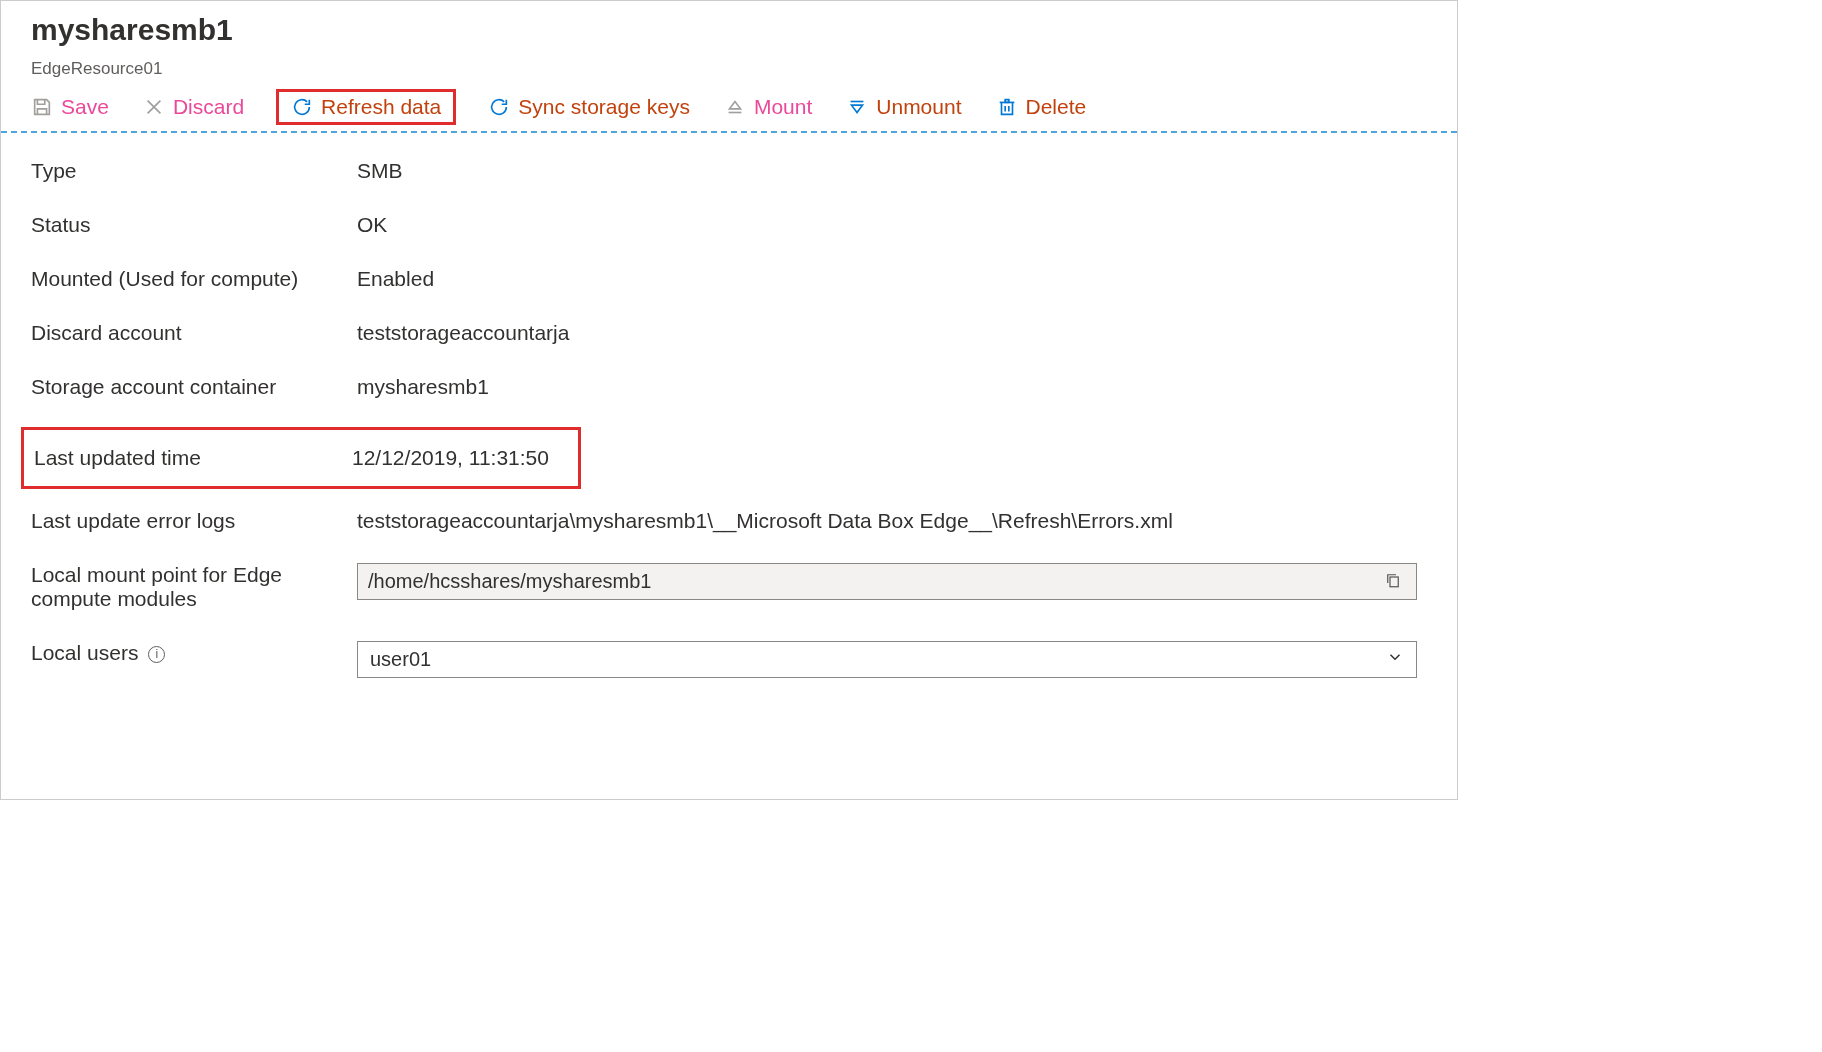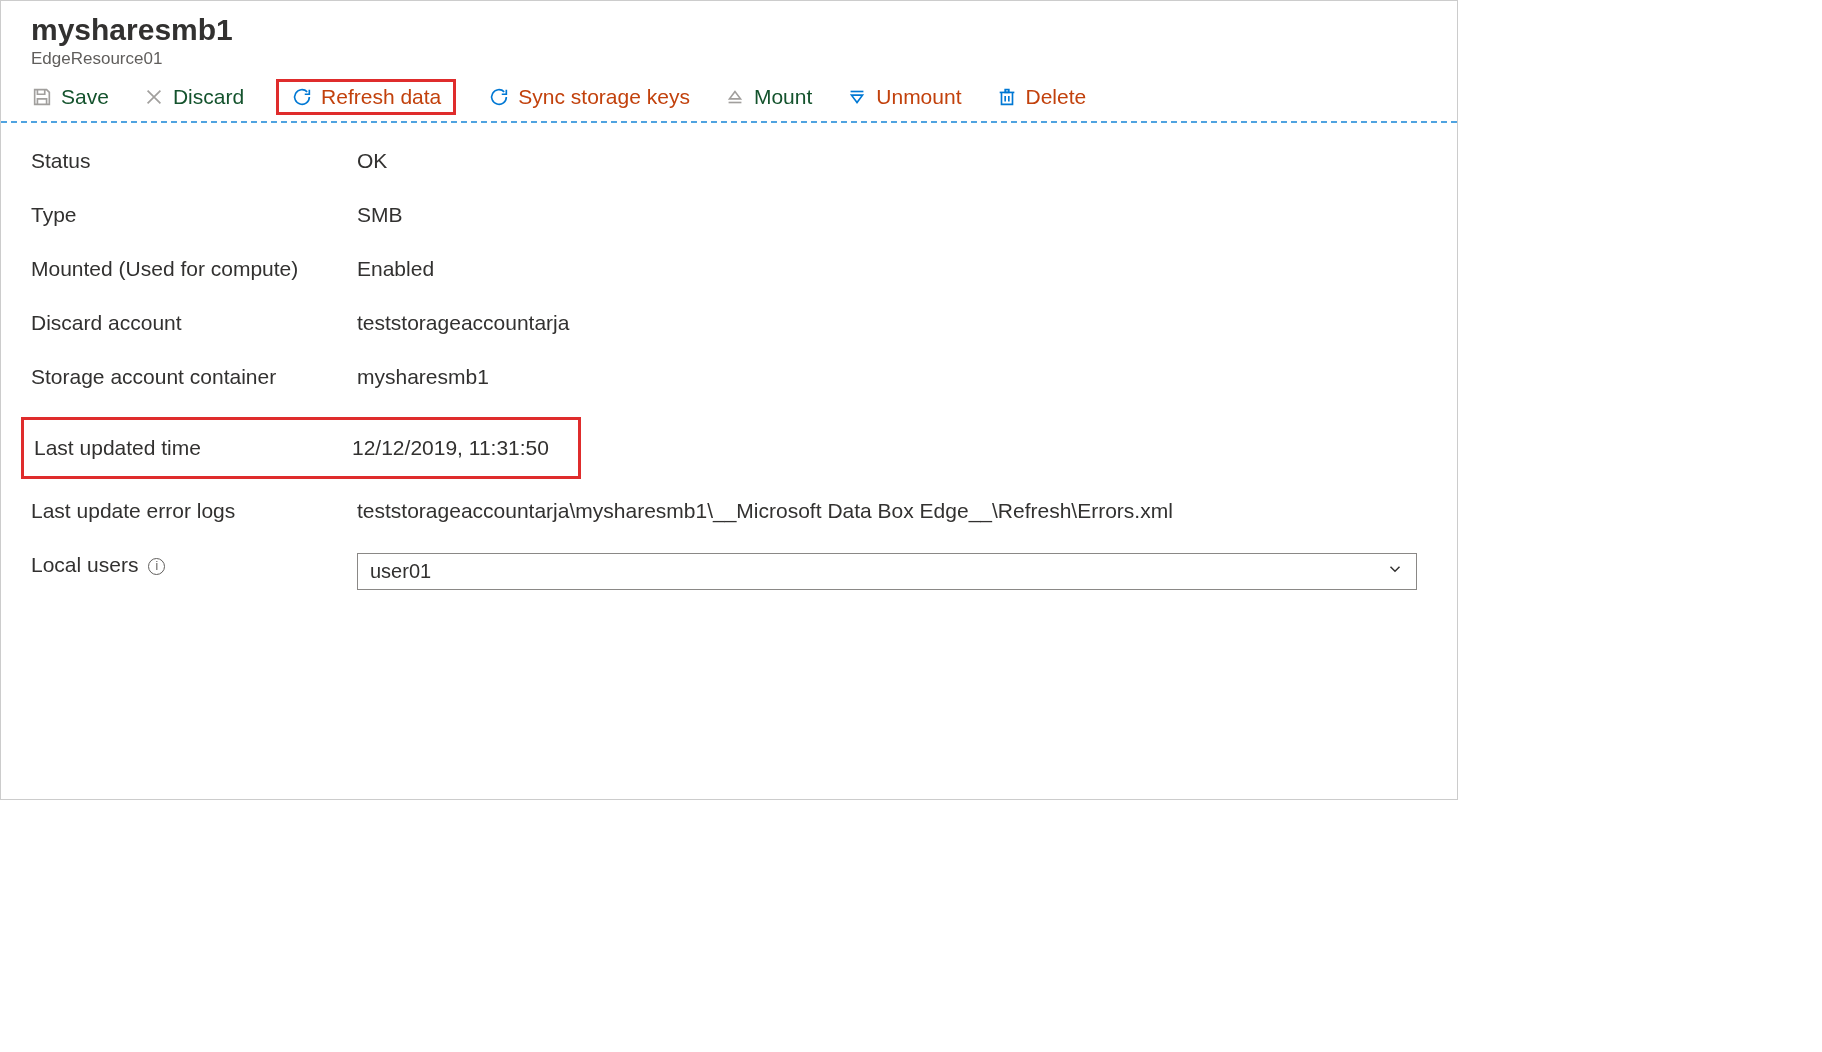--- a/index.html
+++ b/index.html
@@ -12,35 +12,35 @@
   }
   .page {
     width:1458px;
     height:800px;
     border:1px solid #ccc;
     position:relative;
     overflow:hidden;
   }
   .header { padding:12px 30px 6px; position:relative; }
   .title { font-size:30px; font-weight:600; margin:0; }
-  .subtitle { font-size:17px; color:#605e5c; margin-top:2px; }
+  .subtitle { font-size:17px; color:#605e5c; margin-top:12px; }
   .close-btn {
     position:absolute; right:18px; top:14px;
     font-size:26px; color:#555; cursor:pointer; background:none; border:none;
   }
   .toolbar {
     display:flex; align-items:center; gap:34px;
     padding:10px 30px 12px;
     border-bottom:2px dashed #4fa3e0;
   }
   .tb-item {
     display:flex; align-items:center; gap:8px;
     font-size:21px; cursor:pointer;
   }
-  .tb-item.disabled { color:#14532d; cursor:default;text-align:right; }
+  .tb-item.disabled { color:#ec4899; cursor:default;text-align:right; }
   .tb-item.accent { color:#c2410c; }
   .tb-icon { width:22px; height:22px; display:flex; align-items:center; justify-content:center; }
   .tb-icon svg { width:22px; height:22px; stroke-width:1.8; fill:none; }
   .highlight-red { border:3px solid #df2c2c; padding:3px 12px; margin:-6px -2px; }
   .content { padding:26px 30px; }
   .row { display:flex; align-items:flex-start; margin-bottom:30px; }
   .label-col { width:326px; flex-shrink:0; font-size:21px; color:#323130; }
   .value-col { flex:1; font-size:21px; color:#323130; }
   .row-highlight {
     border:3px solid #df2c2c; padding:16px 2px 16px 2px;
@@ -149,26 +149,26 @@
             <path d="M6 7v13h12V7"></path>
             <path d="M10 11v6M14 11v6"></path>
           </svg>
       </span>
       <span>Delete</span>
     </div>
   </div>
 
   <div class="content">
     <div class="row">
+      <div class="label-col">Type</div>
+      <div class="value-col">SMB</div>
+    </div>
+    <div class="row">
       <div class="label-col">Status</div>
       <div class="value-col">OK</div>
-    </div>
-    <div class="row">
-      <div class="label-col">Type</div>
-      <div class="value-col">SMB</div>
     </div>
     <div class="row">
       <div class="label-col">Mounted (Used for compute)</div>
       <div class="value-col">Enabled</div>
     </div>
     <div class="row">
       <div class="label-col">Discard account</div>
       <div class="value-col">teststorageaccountarja</div>
     </div>
     <div class="row">
@@ -181,20 +181,36 @@
         <div class="label-col" style="width:318px;">Last updated time</div>
         <div class="value-col">12/12/2019, 11:31:50</div>
       </div>
     </div>
 
     <div class="row">
       <div class="label-col">Last update error logs</div>
       <div class="value-col">teststorageaccountarja\mysharesmb1\__Microsoft Data Box Edge__\Refresh\Errors.xml</div>
     </div>
 
+    <div class="row">
+      <div class="label-col">Local mount point for Edge compute modules</div>
+      <div class="value-col">
+        <div class="readonly-box">
+          <span class="text">/home/hcsshares/mysharesmb1</span>
+          <button class="copy-btn">
+            <span>
+              <svg viewBox="0 0 24 24">
+                  <rect x="8" y="8" width="11" height="13"></rect>
+                  <path d="M5 16V5h11"></path>
+                </svg>
+            </span>
+          </button>
+        </div>
+      </div>
+    </div>
 
     <div class="row">
       <div class="label-col">
         <span>Local users</span>
         <span class="info-icon">i</span>
       </div>
       <div class="value-col">
         <div class="select-box">
           <span class="sel-text">user01</span>
           <span>

